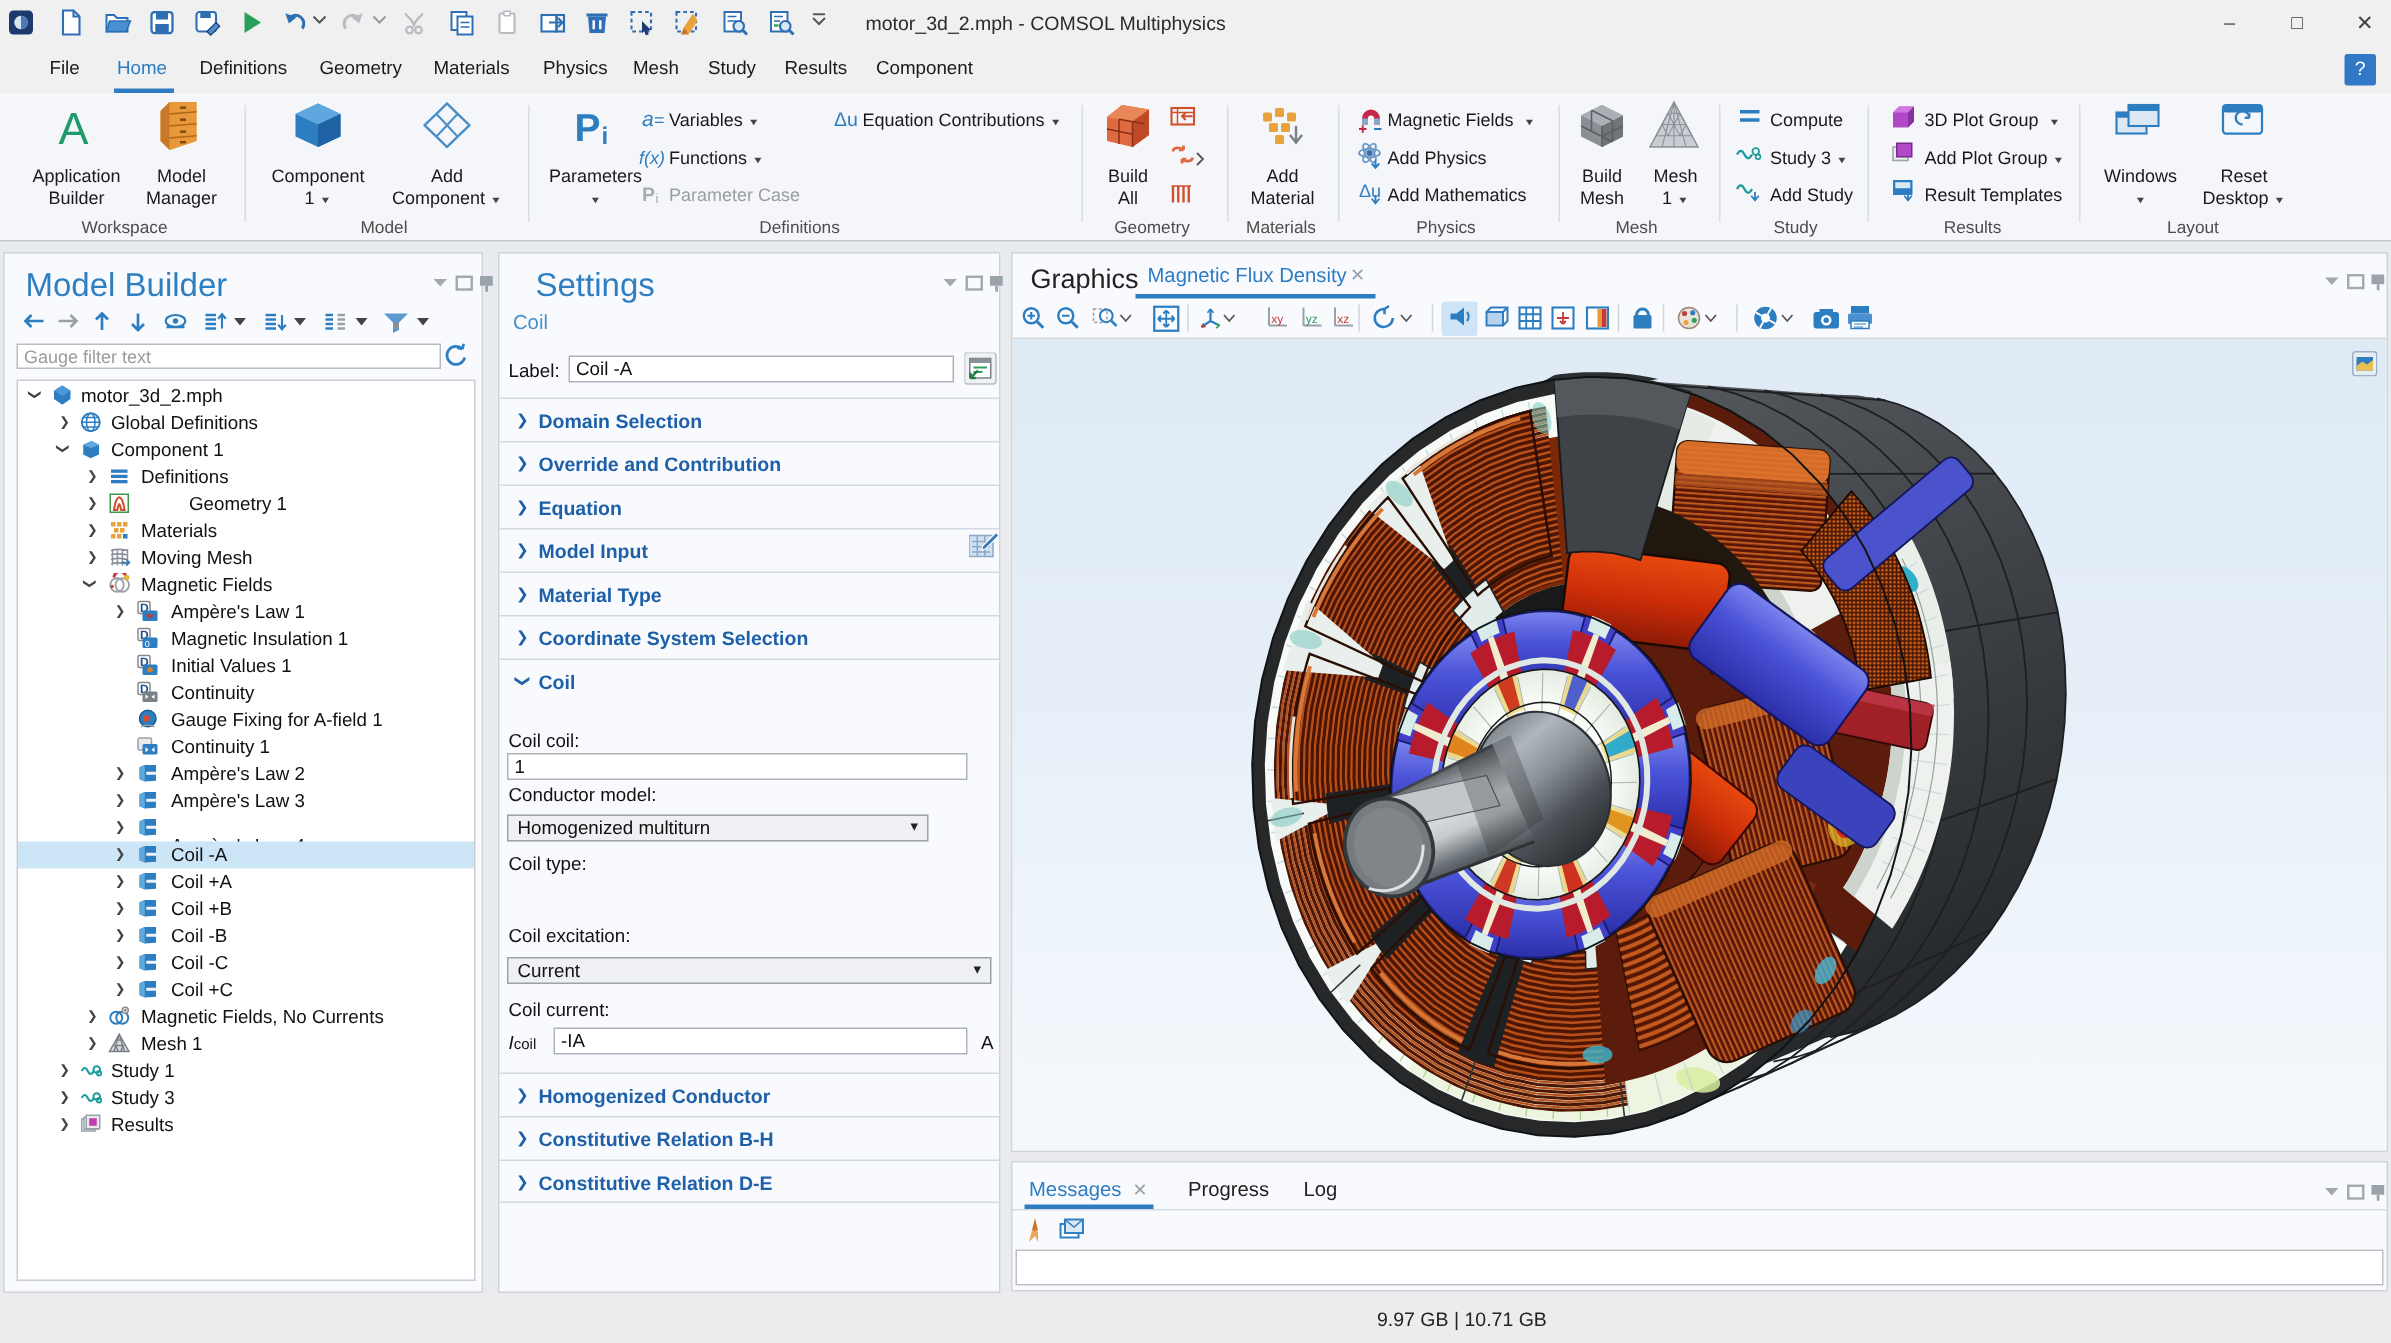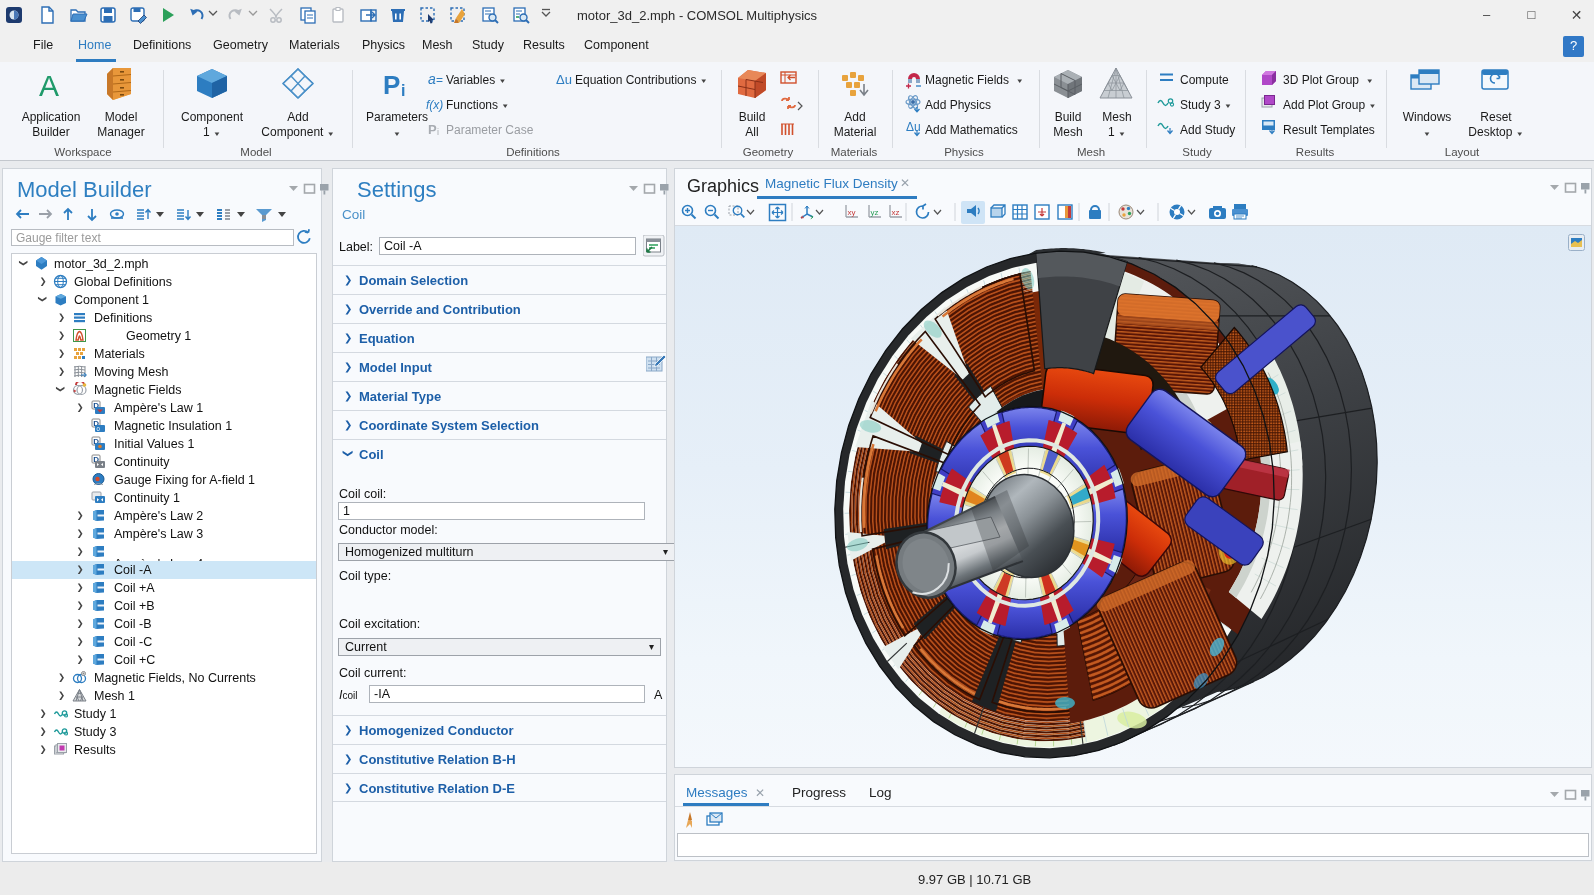--- a/index.html
+++ b/index.html
@@ -772,21 +772,21 @@
     </div>
   <svg class="abs" style="left:313px; top:186px;" width="20" height="20" id="miicon">
       <rect x="0" y="2" width="16" height="14" fill="#cfe0f0" stroke="#8aa8c8"></rect>
       <path d="M2 6 L14 6 M2 9.5 L14 9.5 M2 13 L14 13 M5.5 2 L5.5 16 M10.5 2 L10.5 16" stroke="#8aa8c8"></path>
       <path d="M9 9 L18 0 L20 2 L11 11 L8.5 11.5 Z" fill="#3a7ab8" stroke="#fff" stroke-width="0.8"></path>
     </svg>
 
   <div class="slabel" style="left:6px; top:318px;">Coil coil:</div>
   <div class="sinput" style="left:5px; top:333px; width:307px; height:18px;">1</div>
   <div class="slabel" style="left:6px; top:354px;">Conductor model:</div>
-  <div class="sdrop" style="left:5px; top:374px; width:337px; height:18px;">Homogenized multiturn</div>
+  <div class="sdrop" style="left:5px; top:374px; width:281px; height:18px;">Homogenized multiturn</div>
   <div class="slabel" style="left:6px; top:400px;">Coil type:</div>
   <div class="slabel" style="left:6px; top:448px;">Coil excitation:</div>
   <div class="sdrop" style="left:5px; top:469px; width:323px; height:18px;">Current</div>
   <div class="slabel" style="left:6px; top:497px;">Coil current:</div>
   <div class="slabel" style="left:6px; top:519px; font-style:italic;">I<span style="font-size:10px; font-style:normal;">coil</span></div>
   <div class="sinput" style="left:36px; top:516px; width:276px; height:18px;">-IA</div>
   <div class="slabel" style="left:321px; top:519px;">A</div>
 
   <div class="sec-row" style="top:546px;">
       <div class="sec-chev">❯</div>

